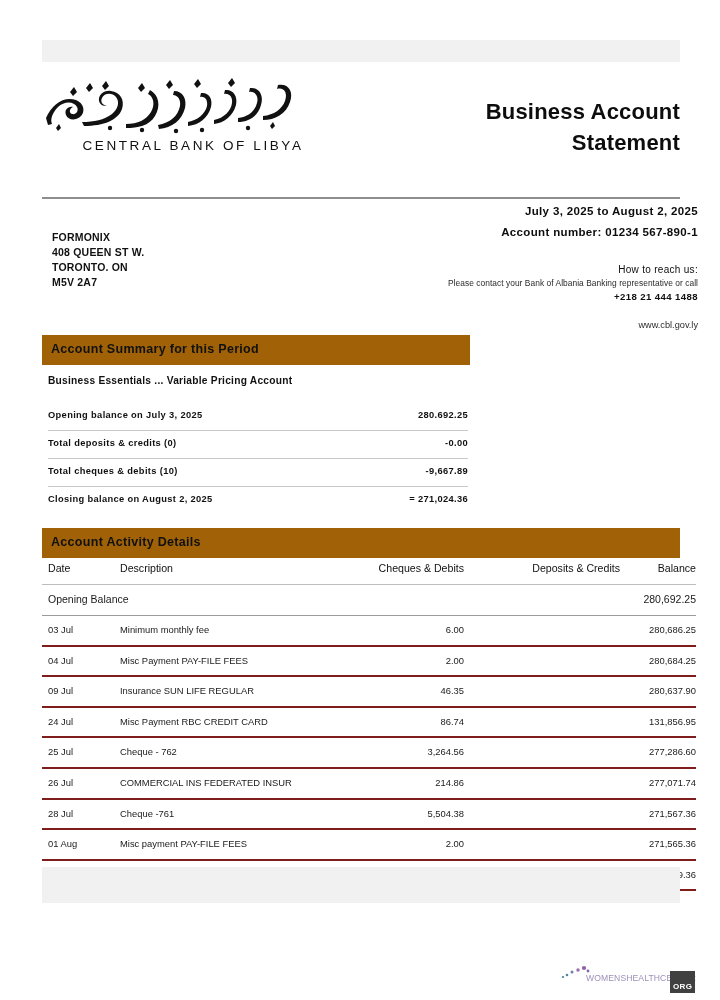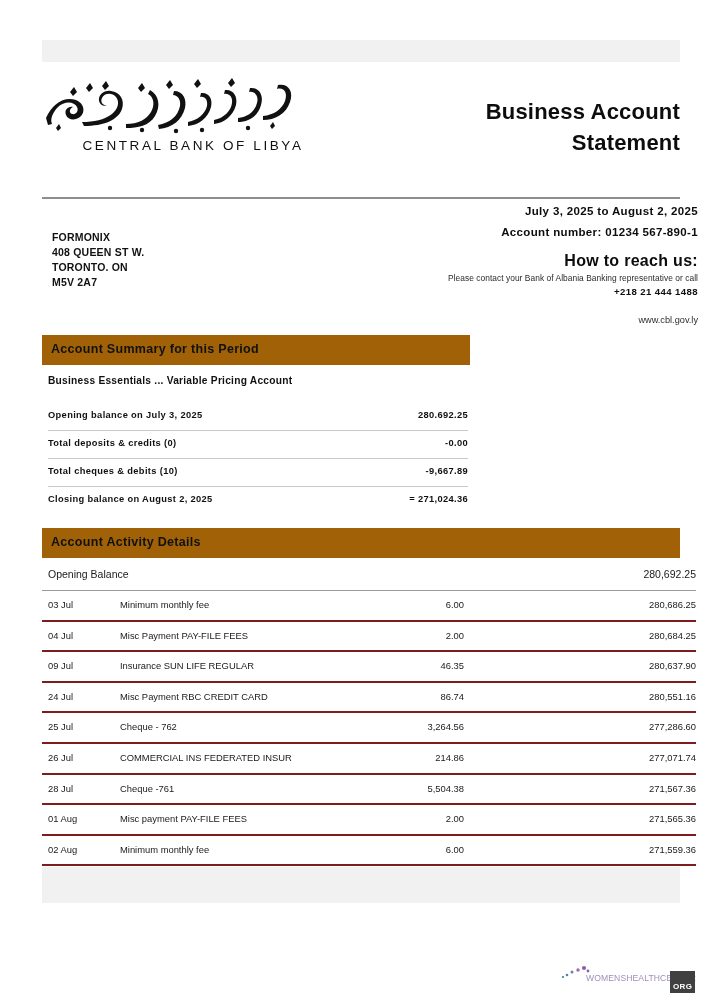--- a/index.html
+++ b/index.html
@@ -92,25 +92,25 @@
   }
   .meta-period,
   .meta-account {
     font-size: 11.5px;
     font-weight: bold;
     letter-spacing: 0.35px;
     color: #0d0d0d;
     margin-bottom: 9px;
   }
   .meta-reach-title {
-    font-size: 16px;
-    font-weight: bold;
+    font-size: 10px;
+    font-weight: normal;
     letter-spacing: 0.3px;
     color: #0d0d0d;
-    margin-top: 14px;
+    margin-top: 26px;
   }
   .meta-reach-line {
     font-size: 8.4px;
     font-weight: normal;
     color: #2b2b2b;
     margin-top: 3px;
     letter-spacing: 0.05px;
   }
   .meta-phone {
     font-size: 9.6px;
@@ -359,20 +359,27 @@
       <div class="s-value">= 271,024.36</div>
     </div>
   </div>
 
   <div class="section-banner banner-activity">
     <div class="banner-text">Account Activity Details</div>
   </div>
 
   <div class="activity">
 
+    <div class="act-head">
+      <div class="th th-date">Date</div>
+      <div class="th th-desc">Description</div>
+      <div class="th th-debit">Cheques &amp; Debits</div>
+      <div class="th th-credit">Deposits &amp; Credits</div>
+      <div class="th th-balance">Balance</div>
+    </div>
 
     <div class="act-row opening">
       <div class="td td-date" style="left:6px;width:300px;text-align:left;">Opening Balance</div>
       <div class="td td-balance">280,692.25</div>
     </div>
 
     <div class="act-row">
       <div class="td td-date">03 Jul</div>
       <div class="td td-desc">Minimum monthly fee</div>
       <div class="td td-debit">6.00</div>
@@ -391,21 +398,21 @@
       <div class="td td-desc">Insurance SUN LIFE REGULAR</div>
       <div class="td td-debit">46.35</div>
       <div class="td td-credit"></div>
       <div class="td td-balance">280,637.90</div>
     </div>
     <div class="act-row">
       <div class="td td-date">24 Jul</div>
       <div class="td td-desc">Misc Payment RBC CREDIT CARD</div>
       <div class="td td-debit">86.74</div>
       <div class="td td-credit"></div>
-      <div class="td td-balance">280,551.16</div>
+      <div class="td td-balance">131,856.95</div>
     </div>
     <div class="act-row">
       <div class="td td-date">25 Jul</div>
       <div class="td td-desc">Cheque - 762</div>
       <div class="td td-debit">3,264.56</div>
       <div class="td td-credit"></div>
       <div class="td td-balance">277,286.60</div>
     </div>
     <div class="act-row">
       <div class="td td-date">26 Jul</div>

